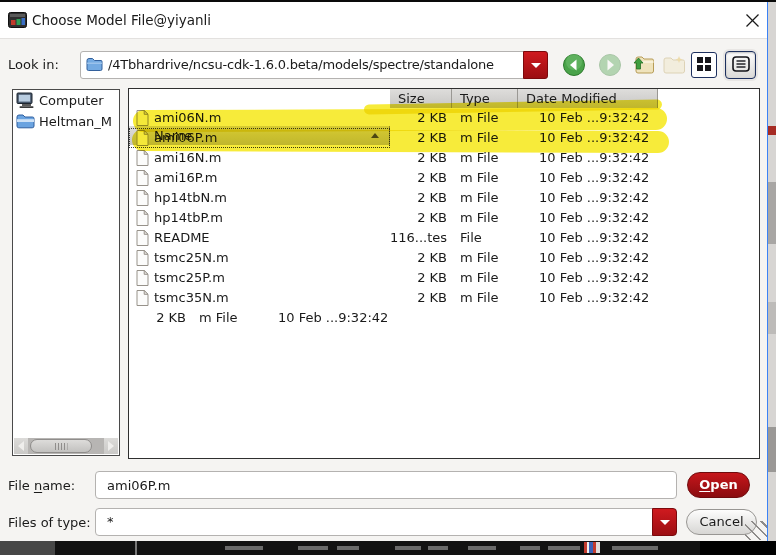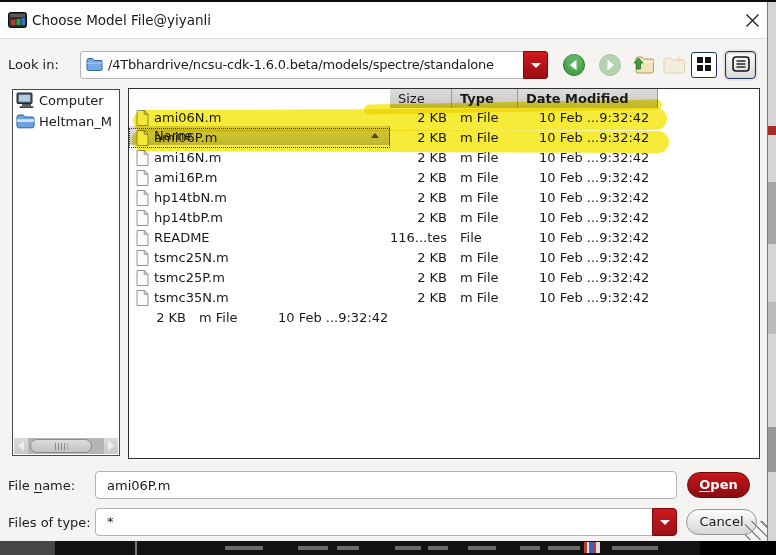--- a/index.html
+++ b/index.html
@@ -42,21 +42,21 @@
   .sarrow.right{right:0;} .sarrow.right span{border-left:6px solid #efeeec;}
   .sthumb{position:absolute;left:16px;top:1px;width:62px;height:14px;border-radius:7px;border:1px solid #8f8d8b;
     background:linear-gradient(#dddcda,#c2c1bf);box-sizing:border-box;cursor:grab;}
   .sthumb i{position:absolute;left:50%;top:3px;transform:translateX(-50%);width:13px;height:7px;
     background:repeating-linear-gradient(90deg,#8f8d8b 0 1px,transparent 1px 3px);}
   
   .listpanel{left:128px;top:86px;width:632px;height:371px;background:#fff;border:1px solid #2f2f2f;box-sizing:border-box;overflow:hidden;}
   .lheader{position:absolute;left:0;top:0;height:19px;display:flex;}
   .hcell{position:relative;height:19px;line-height:19px;background:linear-gradient(#dedddb,#c7c6c4);
     border-right:1px solid #9a9894;box-sizing:border-box;cursor:pointer;}
-  .h0{width:261px;padding-left:25px;margin-top:37px;} .h1{width:62px;padding-left:8px;} .h2{width:66px;padding-left:8px;font-weight:bold;} .h3{width:140px;padding-left:8px;font-weight:bold;}
+  .h0{width:261px;padding-left:25px;margin-top:37px;} .h1{width:62px;padding-left:8px;} .h2{width:66px;padding-left:8px;} .h3{width:140px;padding-left:8px;}
   .sort-arrow{position:absolute;right:10px;top:7px;width:0;height:0;border-left:4px solid transparent;
     border-right:4px solid transparent;border-bottom:5px solid #4f4d4b;}
   .lrows{position:absolute;left:0;top:19px;right:0;}
   .frow{display:flex;height:20px;line-height:20px;cursor:pointer;}
   .c{box-sizing:border-box;white-space:nowrap;overflow:hidden;}
   .c.name{position:relative;width:261px;padding-left:25px;}
   .c.size{width:62px;text-align:right;padding-right:5px;}
   .c.type{width:66px;padding-left:8px;}
   .c.date{width:140px;padding-left:21px;}
   .ficon{position:absolute;left:7px;top:2px;width:13px;height:16px;}

